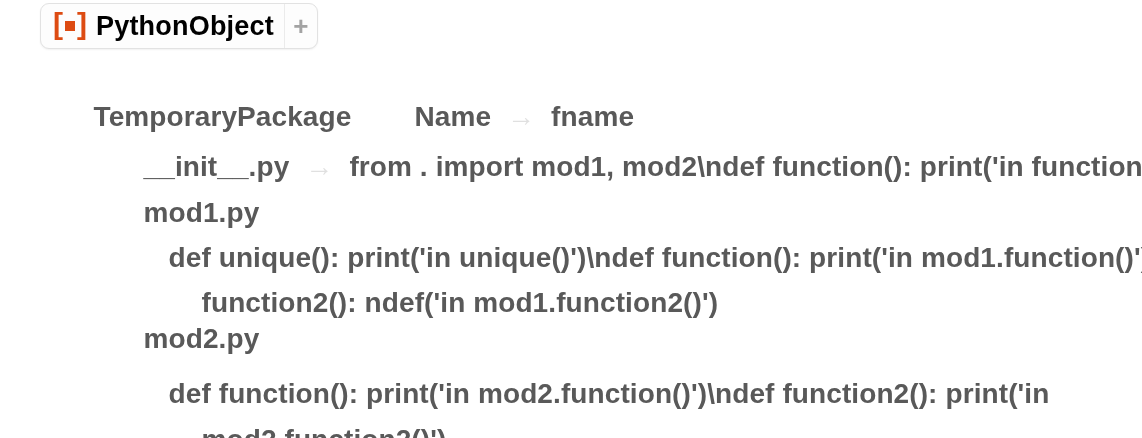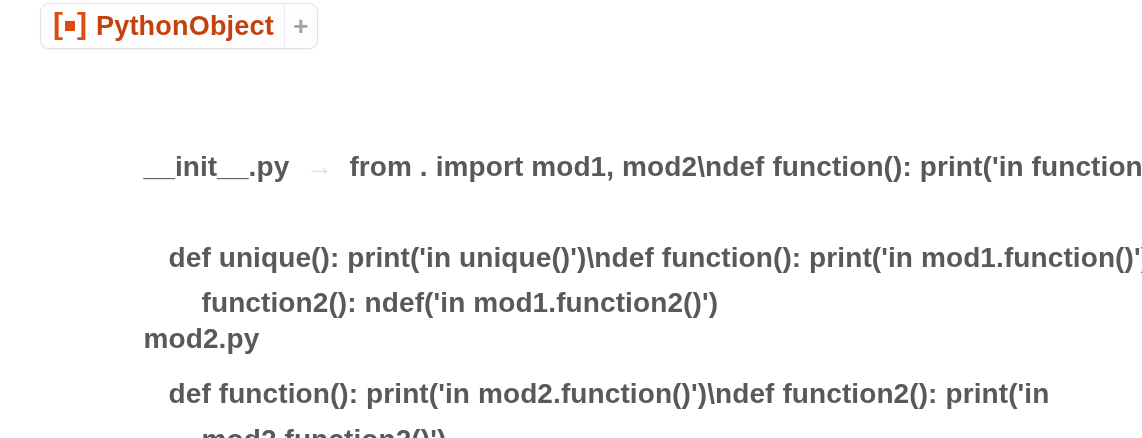--- a/index.html
+++ b/index.html
@@ -33,21 +33,21 @@
     margin-right: 9px;
   }
   .rf-icon .bracket { position: relative; top: -2px; }
   .rf-icon .square {
     width: 10px; height: 10px;
     background: #dd4b12;
     display: inline-block;
     margin: 0 2px;
   }
   .rf-label {
-    font-size: 27px; font-weight: 700; color: #c2410c;
+    font-size: 27px; font-weight: 700; color: #000000;
     letter-spacing: 0.2px;
     white-space: pre;
   }
   .rf-plus {
     display: flex; align-items: center; justify-content: center;
     width: 33px;
     border-left: 1px solid #ebebeb;
     color: #a3a3a3;
     font-size: 26px; font-weight: 700;
     border-radius: 0 9px 9px 0;
@@ -94,25 +94,31 @@
         <span class="square"></span>
         <span class="bracket">]</span>
       </span>
       <span class="rf-label">PythonObject</span>
     </div>
     <div class="rf-plus">
       <span>+</span>
     </div>
   </div>
 
+  <div class="code-line l-args">
+    <span class="tok">TemporaryPackage</span><span class="gap gap-w63"></span><span class="tok">Name</span><span class="gap gap-w60">→</span><span class="tok">fname</span>
+  </div>
 
   <div class="code-line l-init">
     <span class="tok">__init__.py</span><span class="gap gap-w60">→</span><span class="tok">from . import mod1, mod2\ndef function(): print('in function()')</span>
   </div>
 
+  <div class="code-line l-mod1k">
+    <span class="tok">mod1.py</span>
+  </div>
 
   <div class="code-line l-mod1a">
     <span class="tok">def unique(): print('in unique()')\ndef function(): print('in mod1.function()')\ndef</span>
   </div>
 
   <div class="code-line l-mod1b">
     <span class="tok">function2(): ndef('in mod1.function2()')</span>
   </div>
 
   <div class="code-line l-mod2k">

